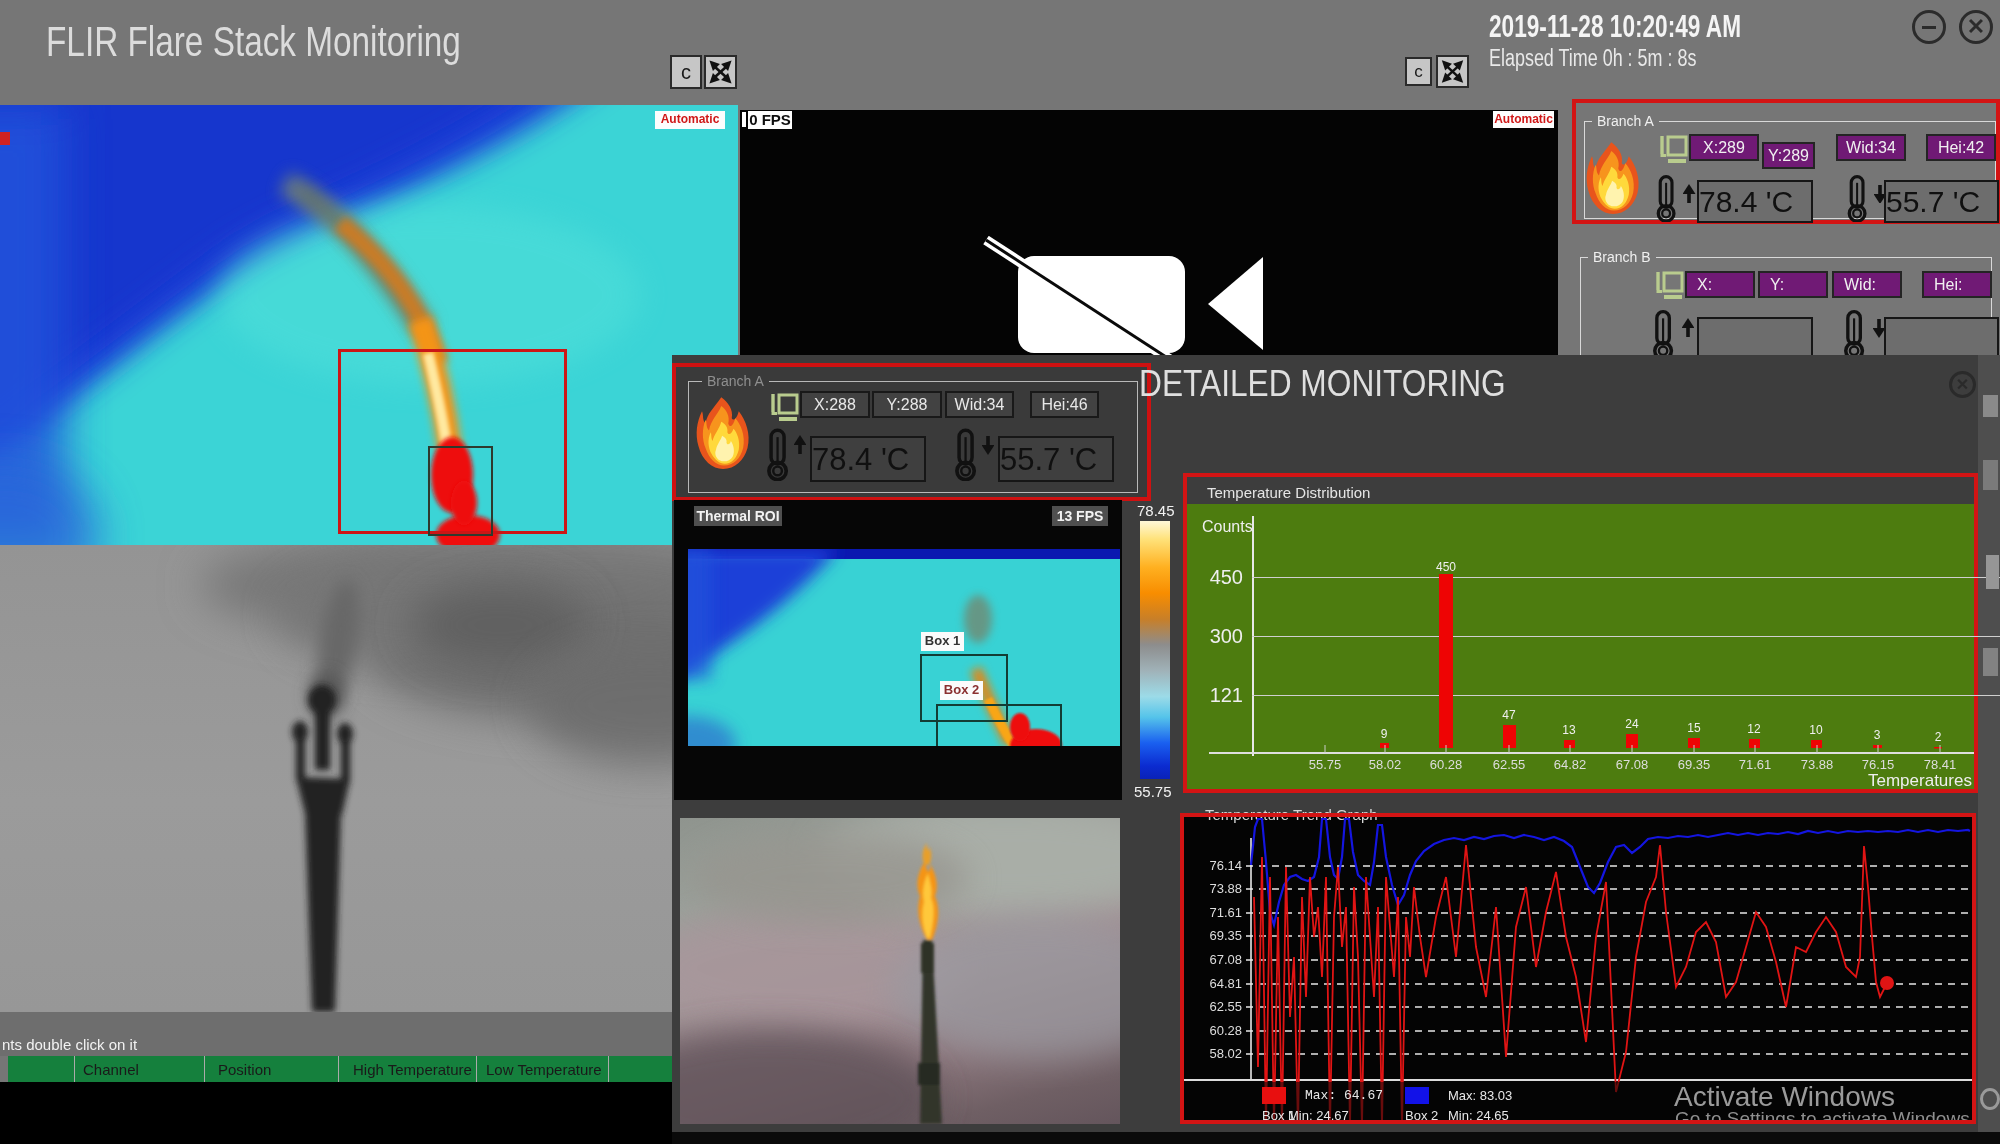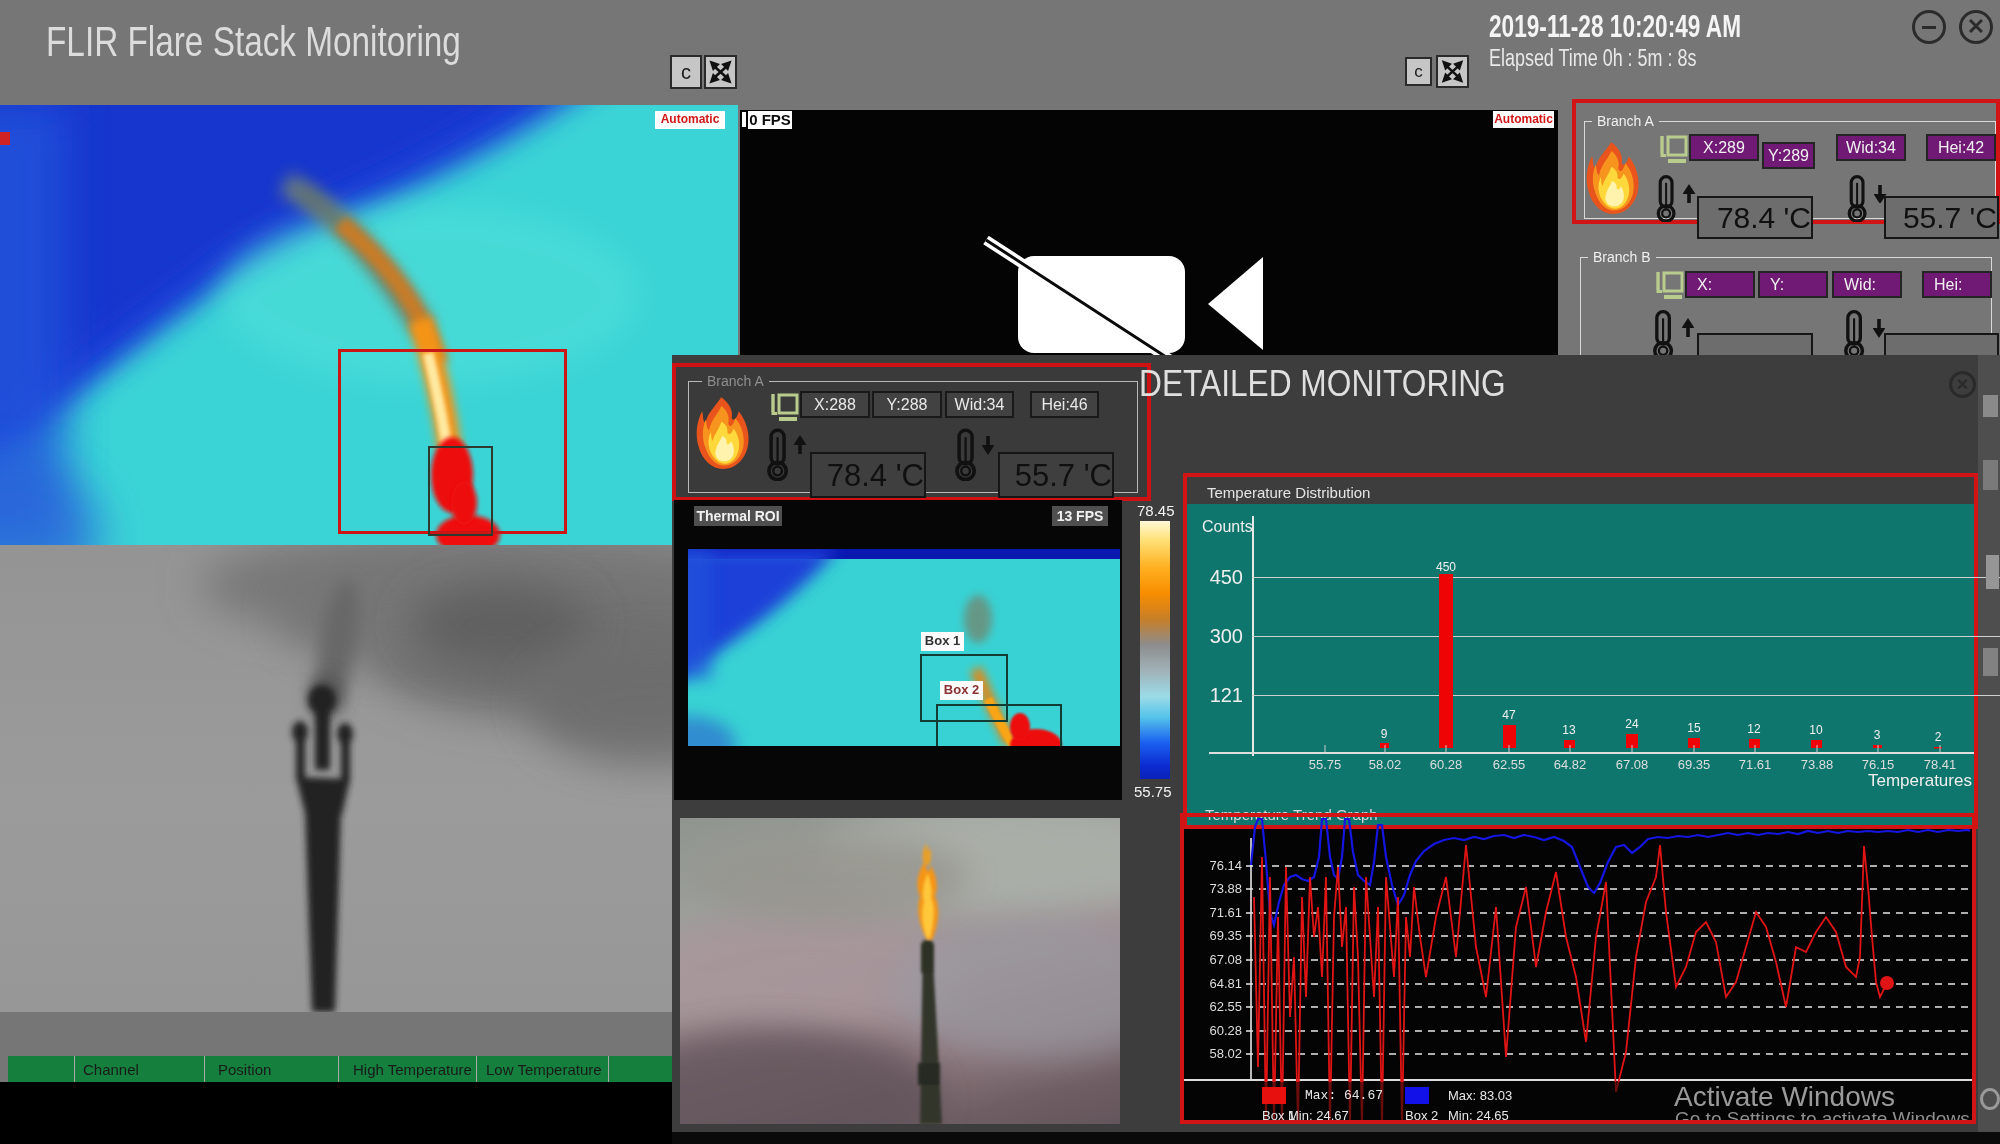--- a/index.html
+++ b/index.html
@@ -1,21 +1,21 @@
 <!DOCTYPE html>
 <html><head>
 <meta charset="utf-8">
 <style>
 * { margin:0; padding:0; box-sizing:border-box; }
 html,body { width:2000px; height:1144px; overflow:hidden; background:#767676; font-family:"Liberation Sans", sans-serif; }
 #app { position:relative; width:2000px; height:1144px; overflow:hidden; }
 .abs { position:absolute; }
 .chipdark { position:absolute; background:#424242; border:2px solid #191919; color:#e8e8e8; font-size:16px; text-align:center; line-height:23px; }
 .chipgray { position:absolute; background:#701a75; border:2px solid #242424; color:#f0f0f0; font-size:16px; text-align:center; line-height:23px; }
-.valbox { position:absolute; border:2px solid #161616; color:#101010; font-size:31px; text-align:right;margin-top:16px; }
+.valbox { position:absolute; border:2px solid #161616; color:#101010; font-size:31px; text-align:left; }
 .gb { position:absolute; border:1px solid #b9b9b9; }
 </style>
 </head>
 <body>
 <div id="app">
 
 <div class="abs" style="left:46px;top:17px;font-size:43px;color:#dcdcdc;transform:scaleX(0.775);transform-origin:left top;">FLIR Flare Stack Monitoring</div>
 
 <div class="abs" style="left:670px;top:55px;width:32px;height:34px;background:#c6c6c6;border:2px solid #2a2a2a;color:#1a1a1a;font-size:20px;text-align:center;line-height:30px;">c</div>
 <div class="abs" style="left:704px;top:55px;width:33px;height:34px;background:#c6c6c6;border:2px solid #2a2a2a;">
@@ -120,20 +120,23 @@
       <rect x="296" y="194" width="9" height="42"></rect>
       <ellipse cx="345" cy="189" rx="8" ry="11"></ellipse>
       <rect x="341" y="196" width="9" height="42"></rect>
       <path d="M296,232 L350,234 L342,270 L305,268 Z"></path>
       <path d="M305,263 L341,264 L335,467 L312,467 Z"></path>
       <ellipse cx="332" cy="322" rx="4" ry="7"></ellipse>
     </g>
   </svg>
 </div>
 
+<div class="abs" style="left:0;top:1012px;width:672px;height:44px;background:#6e6e6e;z-index:1;">
+  <div class="abs" style="left:2px;top:24px;font-size:15px;color:#f2f2f2;">nts  double click on it</div>
+</div>
 <div class="abs" style="left:8px;top:1056px;width:680px;height:26px;background:#15803d;z-index:1;color:#1a1a1a;font-size:15px;">
   <div class="abs" style="left:75px;top:5px;">Channel</div>
   <div class="abs" style="left:210px;top:5px;">Position</div>
   <div class="abs" style="left:345px;top:5px;">High Temperature</div>
   <div class="abs" style="left:478px;top:5px;">Low Temperature</div>
   <div class="abs" style="left:66px;top:0;width:1px;height:26px;background:#aaa;"></div>
   <div class="abs" style="left:196px;top:0;width:1px;height:26px;background:#aaa;"></div>
   <div class="abs" style="left:330px;top:0;width:1px;height:26px;background:#aaa;"></div>
   <div class="abs" style="left:468px;top:0;width:1px;height:26px;background:#aaa;"></div>
   <div class="abs" style="left:600px;top:0;width:1px;height:26px;background:#aaa;"></div>
@@ -264,21 +267,21 @@
   <svg width="12" height="20" style="position:absolute;left:301px;top:80px;">
         <use href="#arrdn"></use>
       </svg>
   <div class="valbox" style="left:312px;top:79px;width:115px;height:43px;background:#6d6d6d;"></div>
 </div>
 
 <div class="abs" style="left:672px;top:355px;width:1308px;height:777px;background:#3d3d3d;z-index:5;"></div>
 <div class="abs" style="left:1139px;top:363px;font-size:36px;letter-spacing:0px;color:#dfdfdf;z-index:6;transform:scaleX(0.88);transform-origin:left top;">DETAILED MONITORING</div>
 <div class="abs" style="left:1949px;top:371px;width:27px;height:27px;border:3px solid #2a2a2a;border-radius:50%;color:#2a2a2a;font-size:16px;font-weight:bold;text-align:center;line-height:22px;z-index:6;">✕</div>
 
-<div class="abs" style="left:1183px;top:473px;width:795px;height:356px;border:4px solid #d31414;background:#0f766e;z-index:6;">
+<div class="abs" style="left:1183px;top:473px;width:795px;height:320px;border:4px solid #d31414;background:#4d7c0f;z-index:6;">
   <div class="abs" style="left:0;top:0;width:787px;height:27px;background:#3d3d3d;"></div>
   <div class="abs" style="left:20px;top:7px;font-size:15px;color:#e5e5e5;">Temperature Distribution</div>
   <div class="abs" style="left:15px;top:41px;font-size:16px;color:#eee;">Counts</div>
   <div class="abs" style="left:65px;top:39px;width:2px;height:240px;background:#e8e8e8;"></div>
   <div class="abs" style="left:65px;top:100px;width:787px;height:1px;background:#cfcfcf;"></div>
   <div class="abs" style="left:65px;top:159px;width:787px;height:1px;background:#cfcfcf;"></div>
   <div class="abs" style="left:65px;top:218px;width:787px;height:1px;background:#cfcfcf;"></div>
   <div class="abs" style="left:8px;top:89px;width:48px;text-align:right;font-size:20px;color:#eee;">450</div>
   <div class="abs" style="left:8px;top:148px;width:48px;text-align:right;font-size:20px;color:#eee;">300</div>
   <div class="abs" style="left:8px;top:207px;width:48px;text-align:right;font-size:20px;color:#eee;">121</div>

